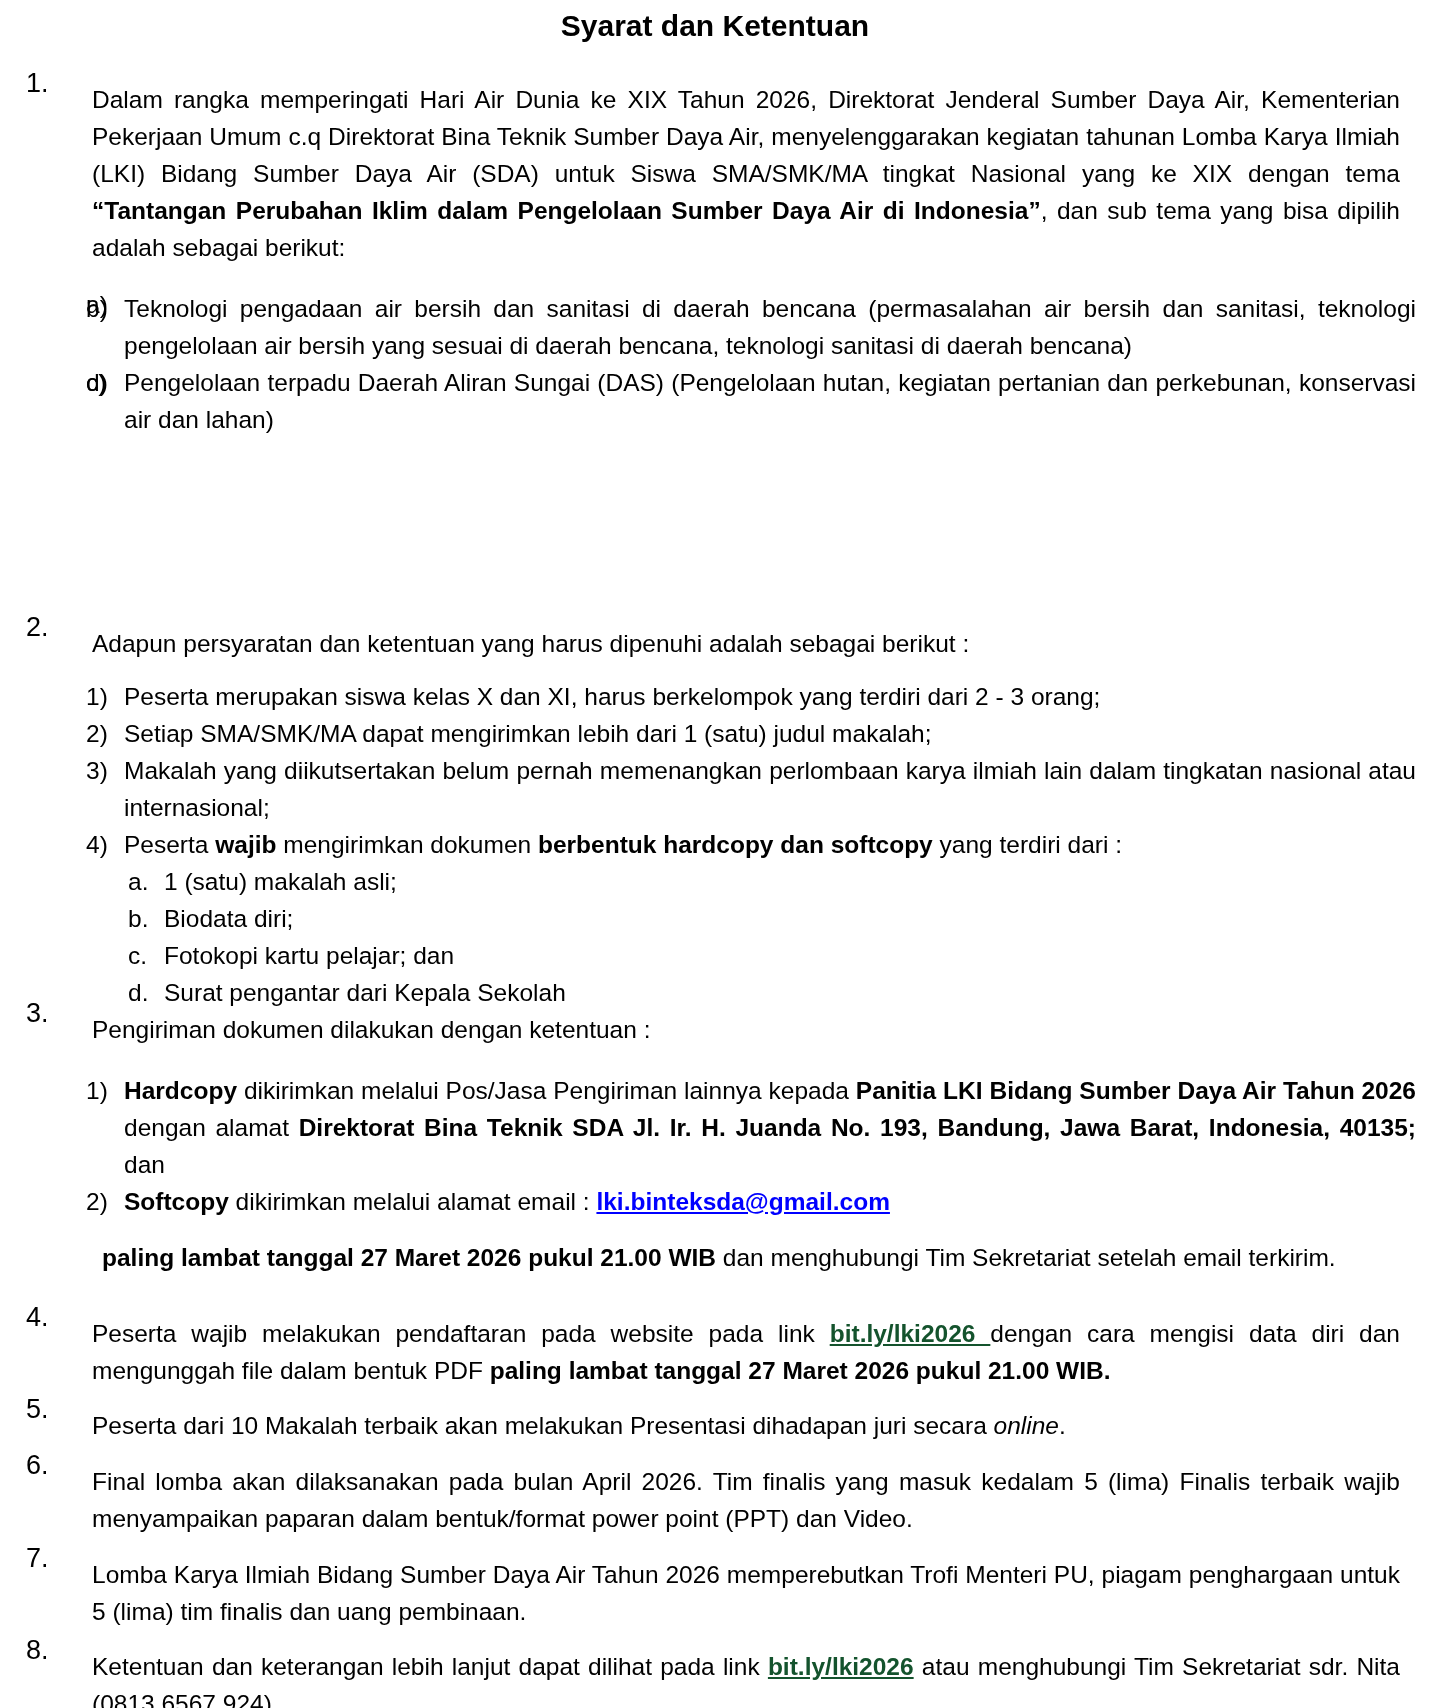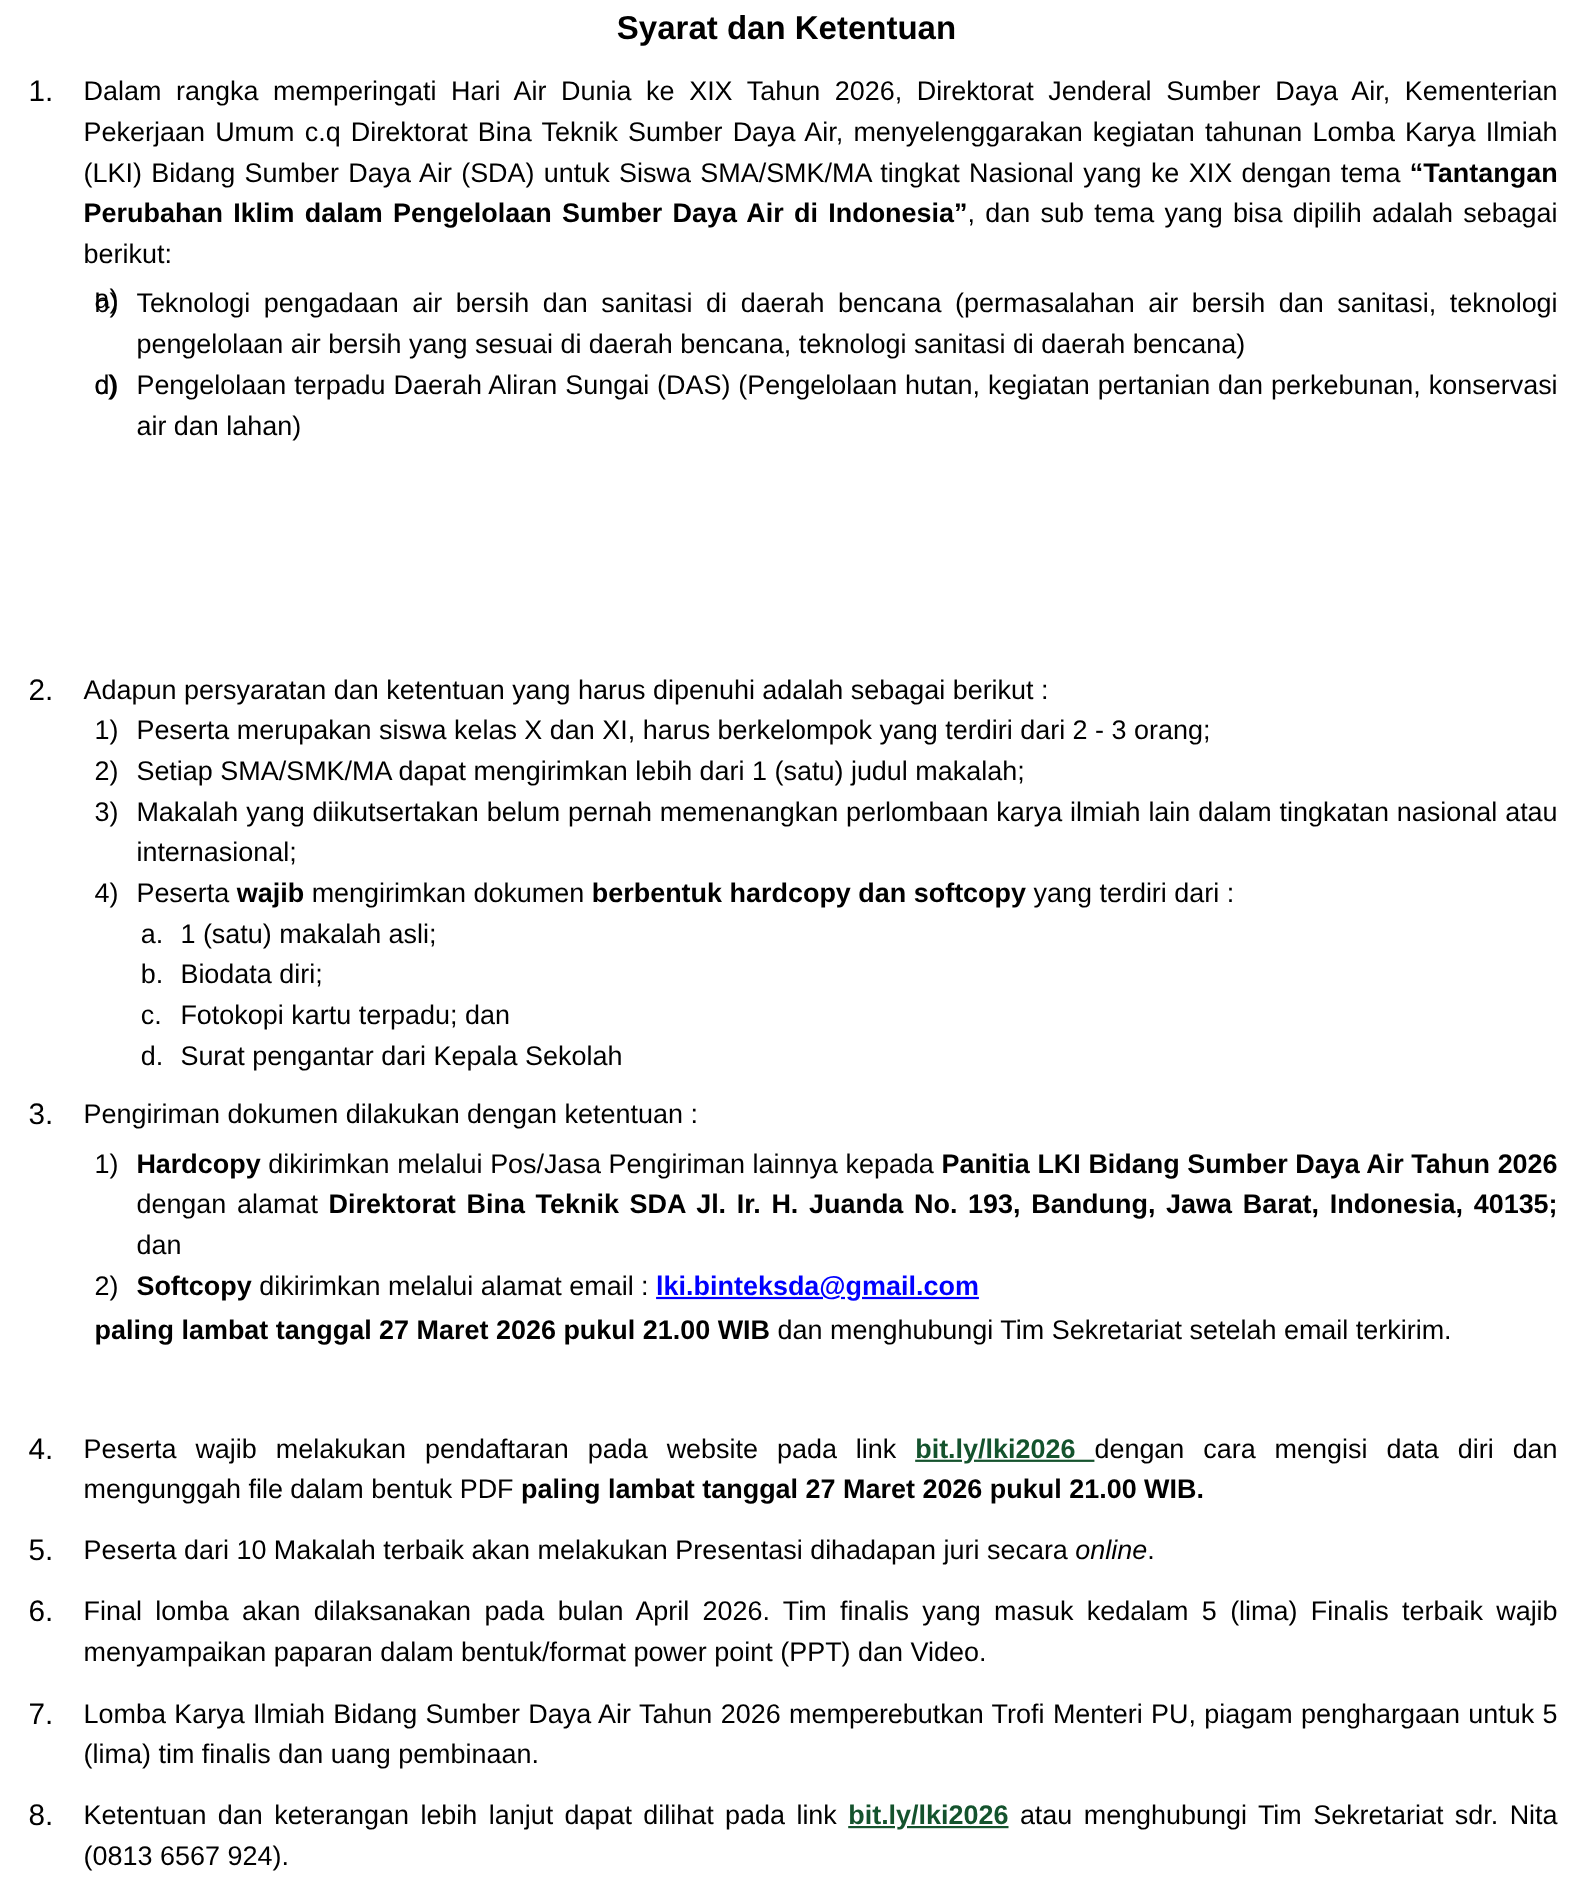--- a/index.html
+++ b/index.html
@@ -11,21 +11,21 @@
   .page { position: relative; width: 1200px; height: 1708px; }
   .title {
     position: absolute; left: 0; top: 6px; width: 1430px; text-align: center;
     font-weight: bold; font-size: 30px; line-height: 40px;
   }
   .item { position: absolute; left: 0; width: 1430px; }
   .num {
     position: absolute; left: 26px; font-size: 27px; font-weight: normal;
   }
   .body { position: absolute; left: 76px; right: 14px; text-align: justify; }
-  .body p { margin: 0; }
+  .body p { margin: 16px; }
   .sub { position: relative; padding-left: 48px; text-align: justify; }
   .sub .lbl { position: absolute; left: 10px; }
   .subsub { position: relative; padding-left: 88px; }
   .subsub .lbl { position: absolute; left: 52px; }
   b { font-weight: bold; }
   i { font-style: italic; }
   a.email { color: #0000ff; text-decoration: underline; font-weight: bold; }
   a.link { color: #14532d; text-decoration: underline; font-weight: bold; }
   .gap-s { height: 4px; }
 </style>
@@ -51,21 +51,21 @@
   <div class="item" style="top:609px;">
     <span class="num">2.</span>
     <div class="body">
       <p>Adapun persyaratan dan ketentuan yang harus dipenuhi adalah sebagai berikut :</p>
       <div class="sub"><span class="lbl">1)</span><span>Peserta merupakan siswa kelas X dan XI, harus berkelompok yang terdiri dari 2 - 3 orang;</span></div>
       <div class="sub"><span class="lbl">2)</span><span>Setiap SMA/SMK/MA dapat mengirimkan lebih dari 1 (satu) judul makalah;</span></div>
       <div class="sub"><span class="lbl">3)</span><span>Makalah yang diikutsertakan belum pernah memenangkan perlombaan karya ilmiah lain dalam tingkatan nasional atau internasional;</span></div>
       <div class="sub"><span class="lbl">4)</span><span>Peserta </span><b>wajib</b><span> mengirimkan dokumen </span><b>berbentuk hardcopy dan softcopy</b><span> yang terdiri dari :</span></div>
       <div class="subsub"><span class="lbl">a.</span><span>1 (satu) makalah asli;</span></div>
       <div class="subsub"><span class="lbl">b.</span><span>Biodata diri;</span></div>
-      <div class="subsub"><span class="lbl">c.</span><span>Fotokopi kartu terpadu; dan</span></div>
+      <div class="subsub"><span class="lbl">c.</span><span>Fotokopi kartu pelajar; dan</span></div>
       <div class="subsub"><span class="lbl">d.</span><span>Surat pengantar dari Kepala Sekolah</span></div>
     </div>
   </div>
 
   <div class="item" style="top:995px;">
     <span class="num">3.</span>
     <div class="body">
       <p>Pengiriman dokumen dilakukan dengan ketentuan :</p>
       <div style="height:8px"></div>
       <div class="sub"><span class="lbl">1)</span><b>Hardcopy</b><span> dikirimkan melalui Pos/Jasa Pengiriman lainnya kepada </span><b>Panitia LKI Bidang Sumber Daya Air Tahun 2026</b><span> dengan alamat </span><b>Direktorat Bina Teknik SDA Jl. Ir. H. Juanda No. 193, Bandung, Jawa Barat, Indonesia, 40135;</b><span> dan</span></div>

